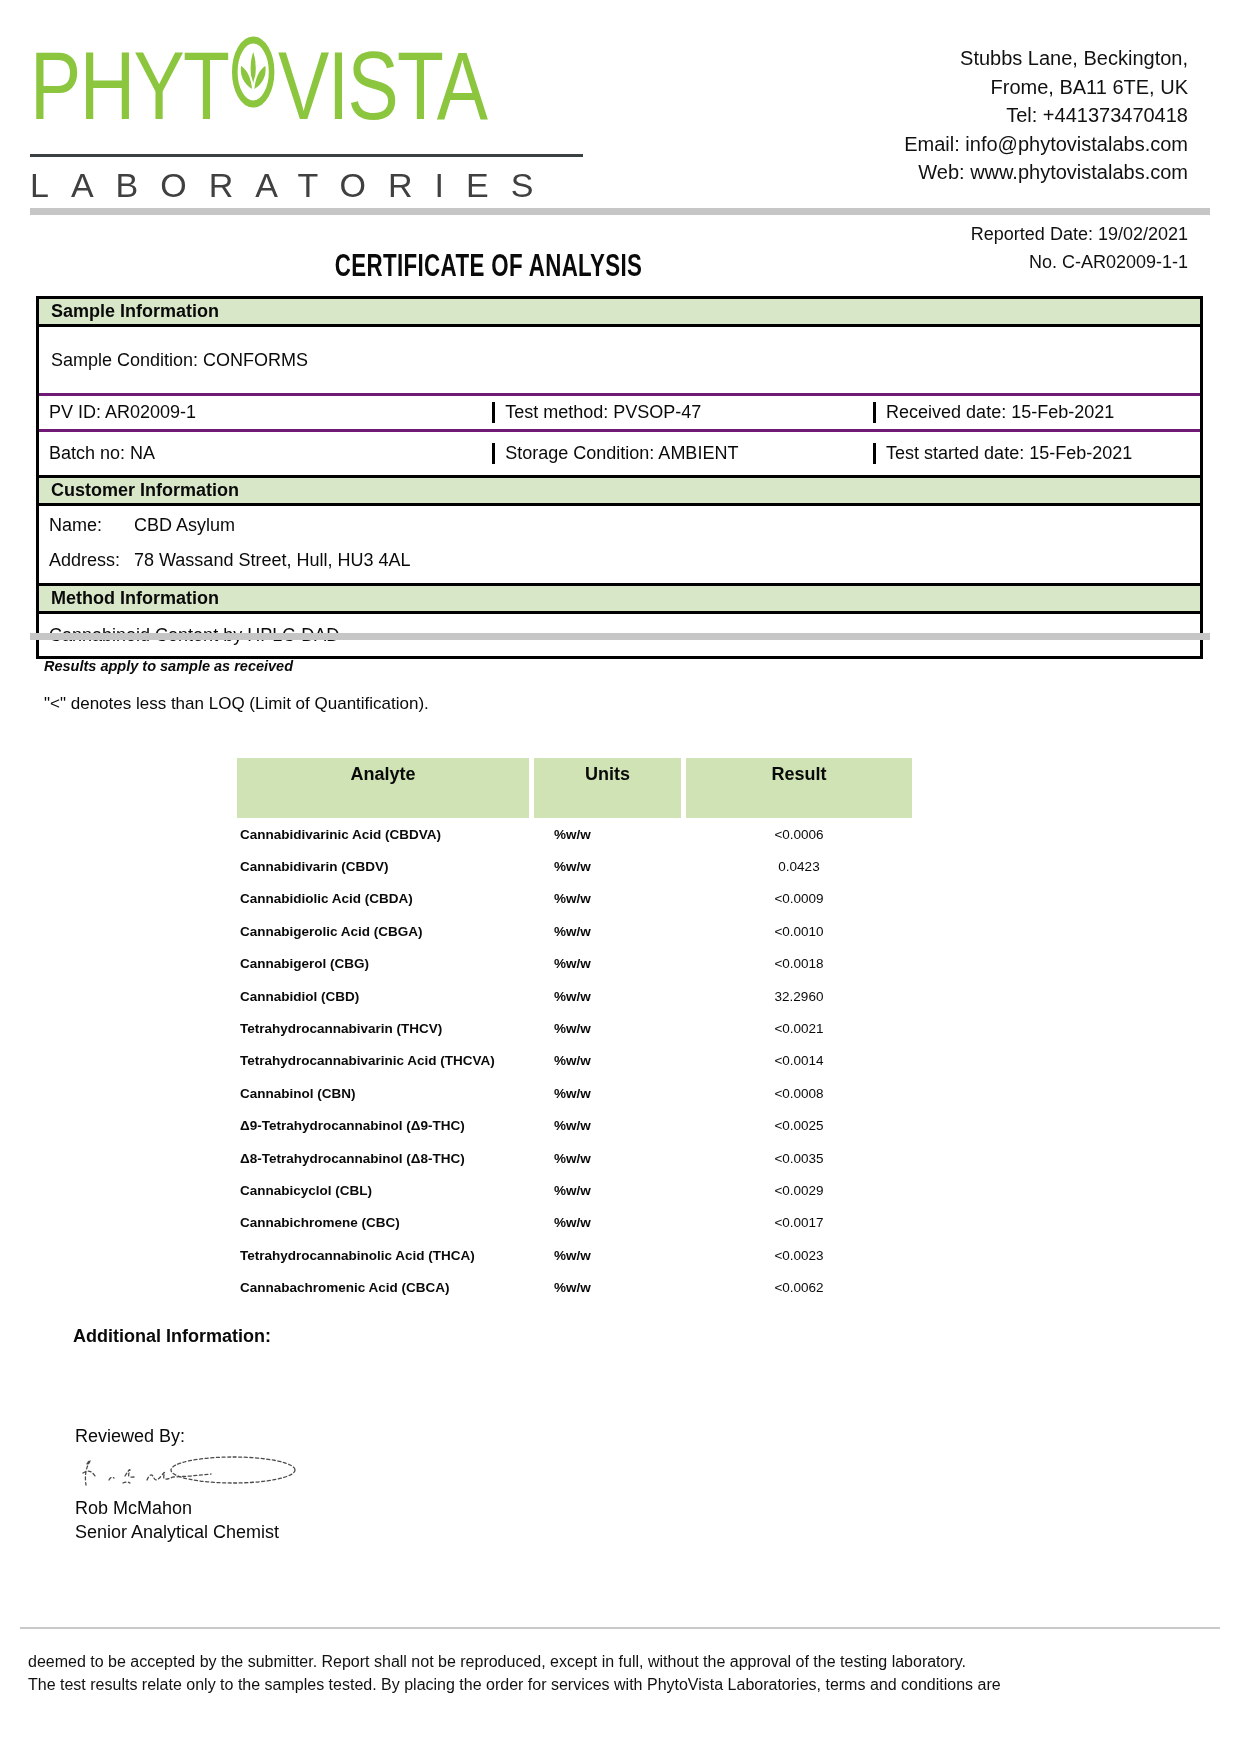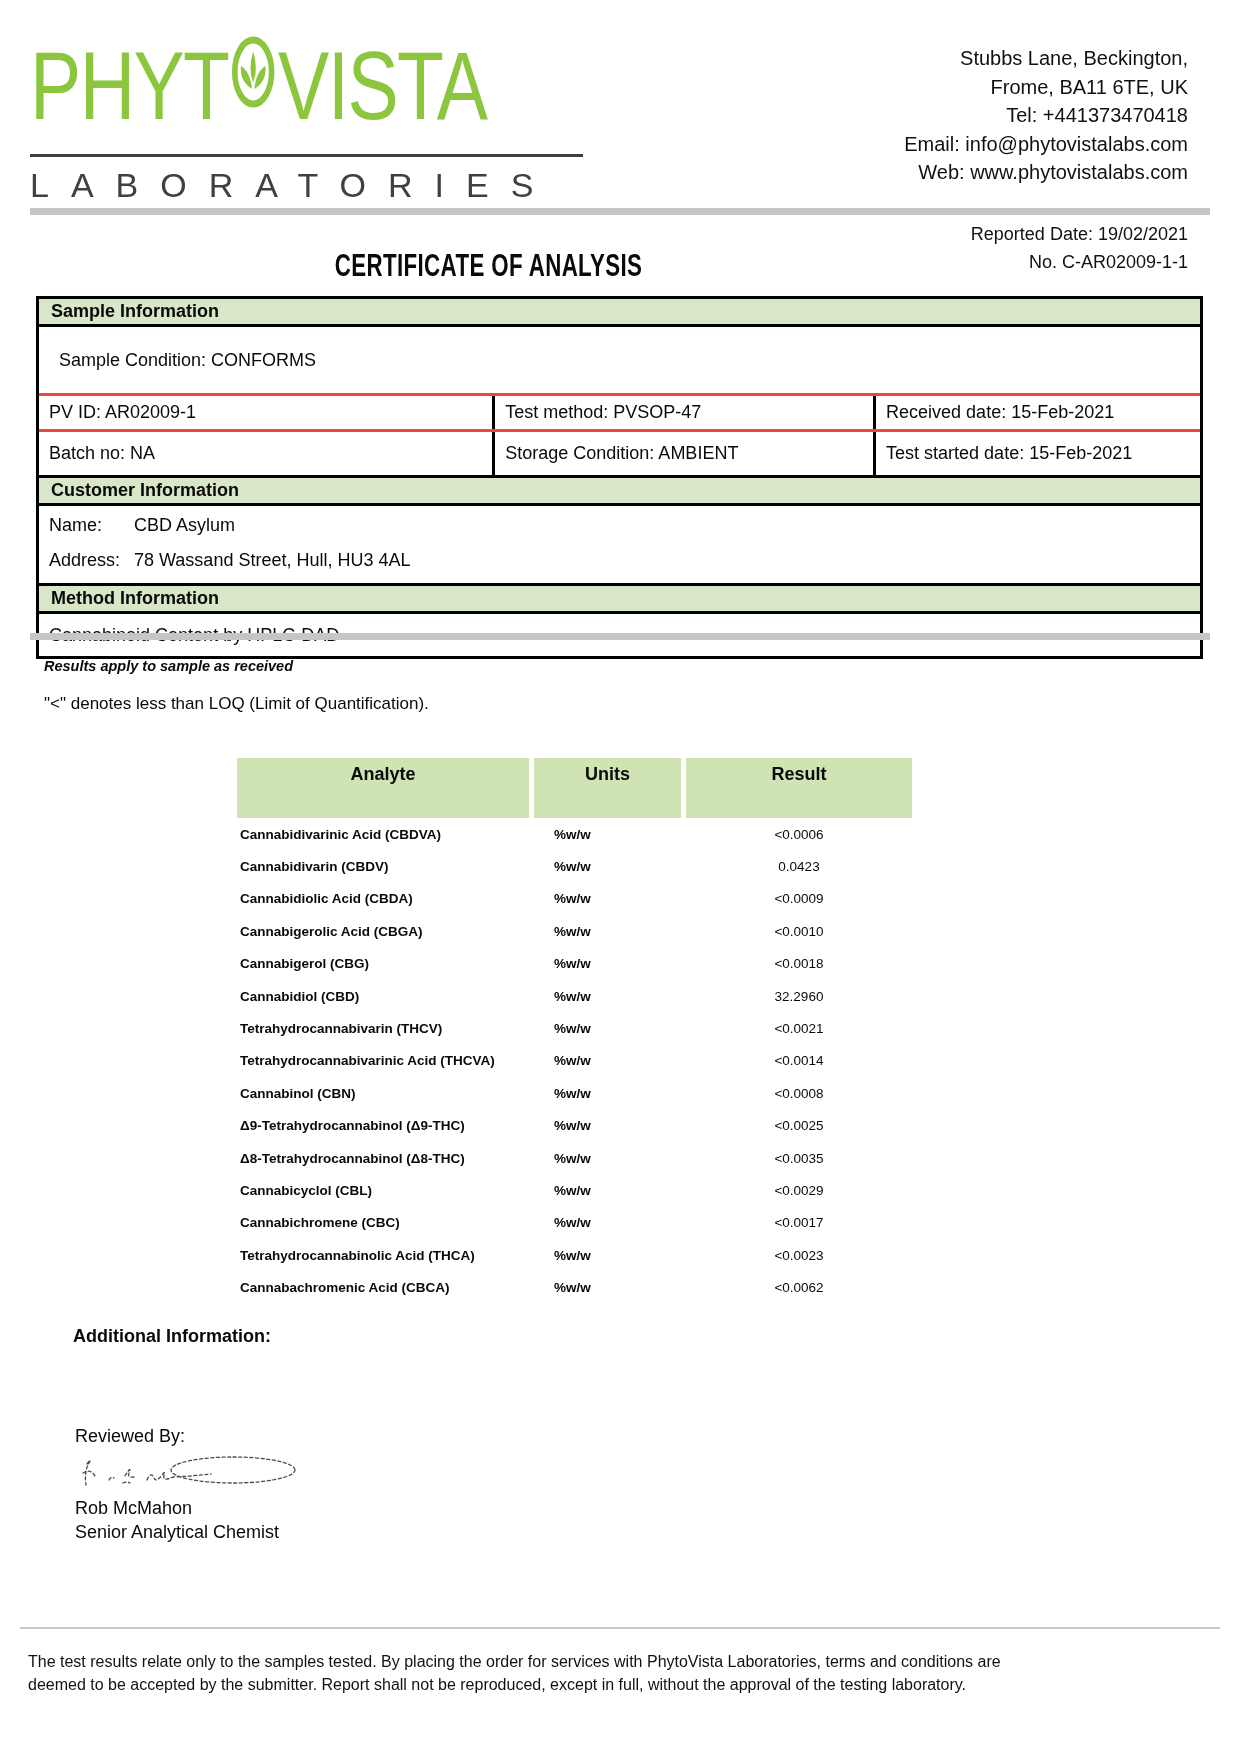--- a/index.html
+++ b/index.html
@@ -30,22 +30,22 @@
 
   
   .info{position:absolute;left:36px;top:296px;width:1167px;border:3px solid #000;
         font-size:18px;box-sizing:border-box;}
   .bar{height:23px;background:#d8e7c8;border-bottom:3px solid #000;
        font-weight:700;padding:2px 0 0 12px;box-sizing:content-box;}
   .bar.mid{border-top:3px solid #000;}
   .row{display:flex;box-sizing:border-box;}
   .r1{height:66px;}
   .r1c1{width:72%;border-right:3px solid #000;padding:6px 10px;box-sizing:border-box;}
-  .r1c2{flex:1;display:flex;align-items:center;padding-left:20px;box-sizing:border-box;}
-  .r3,.r4{border-top:3px solid #ef4444;}
+  .r1c2{flex:1;display:flex;align-items:center;padding-left:12px;box-sizing:border-box;}
+  .r3,.r4{border-top:3px solid #701a75;align-items:center;}
   .r3{height:36px;}
   .r4{height:46px;}
   .c1{width:39.3%;border-right:3px solid #000;}
   .c2{width:32.8%;border-right:3px solid #000;}
   .c3{flex:1;}
   .c1,.c2,.c3{display:flex;align-items:center;padding-left:10px;box-sizing:border-box;}
   .cust{padding:9px 10px 12px 10px;}
   .cust-line{margin-top:0;}
   .cust-line + .cust-line{margin-top:14px;}
   .cust-label{display:inline-block;min-width:80px;}
@@ -252,17 +252,17 @@
         <path d="M72 28 q4 -9 7 -2 q2 5 8 -3 q4 -5 2 0 q-2 7 9 2 l18 -1 l20 -2"></path>
         <ellipse cx="158" cy="18" rx="62" ry="13"></ellipse>
       </g>
     </svg>
     <div>Rob McMahon</div>
     <div>Senior Analytical Chemist</div>
   </div>
 
   <div class="frule"></div>
   <div class="footer">
+    <div>deemed to be accepted by the submitter. Report shall not be reproduced, except in full, without the approval of the testing laboratory.</div>
     <div>The test results relate only to the samples tested.  By placing the order for services with PhytoVista Laboratories, terms and conditions are</div>
-    <div>deemed to be accepted by the submitter. Report shall not be reproduced, except in full, without the approval of the testing laboratory.</div>
   </div>
 
 </div>
 
 </body></html>

